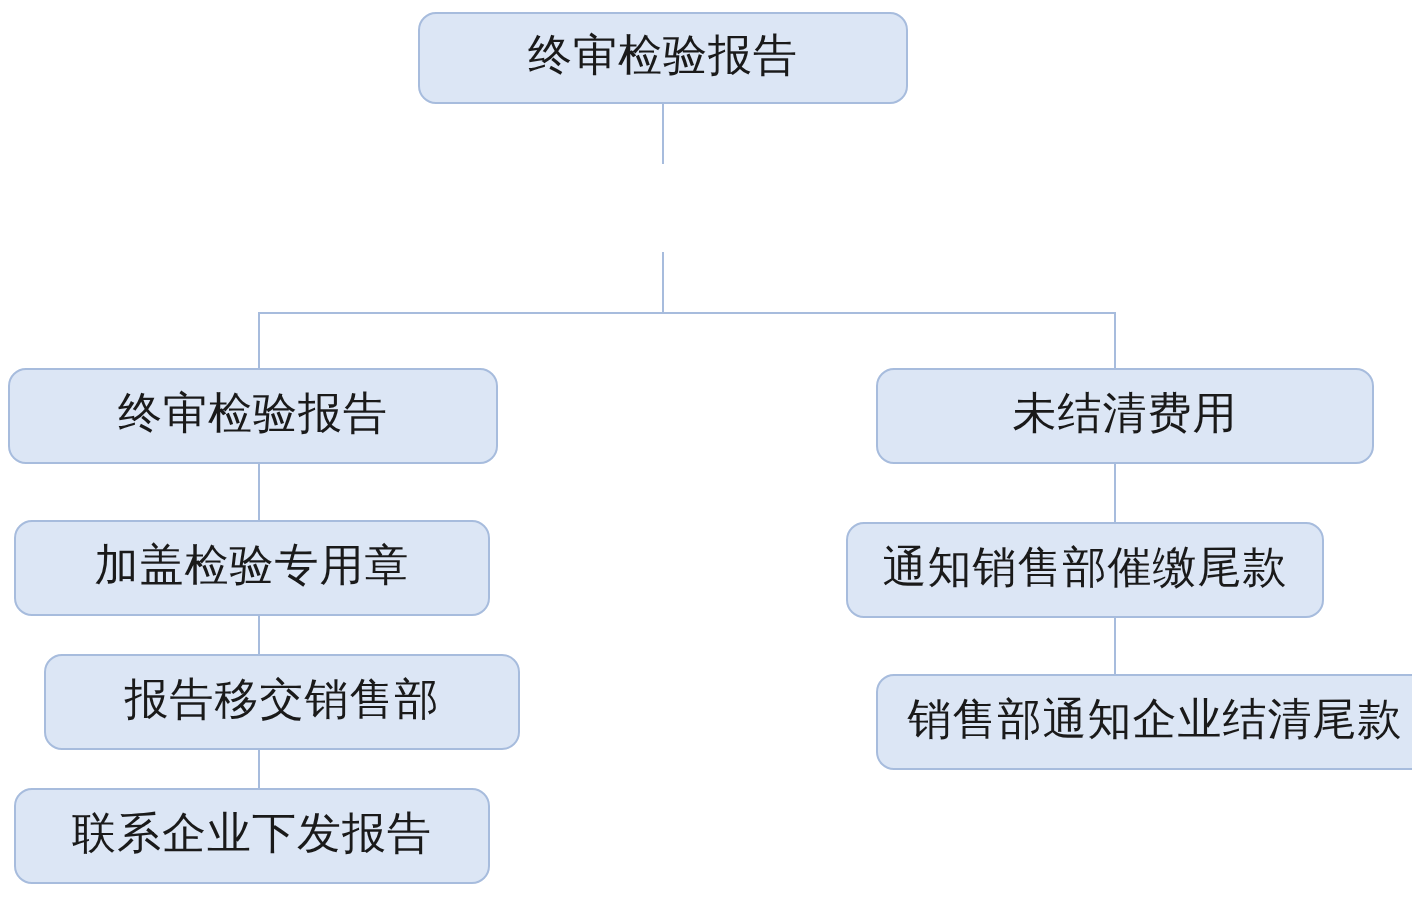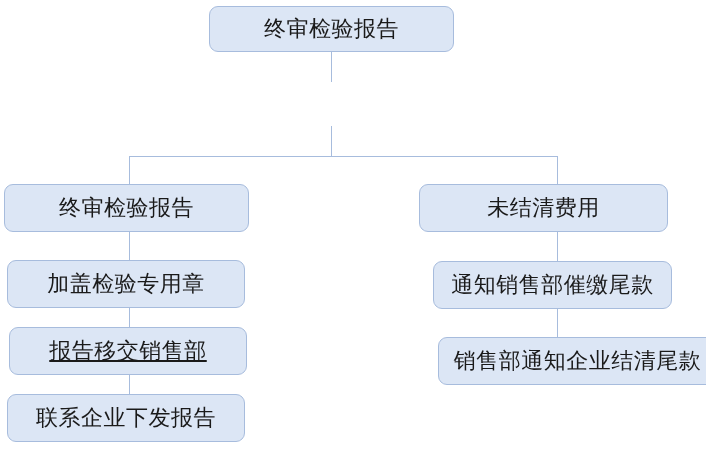--- a/index.html
+++ b/index.html
@@ -69,33 +69,33 @@
 
 
   <div class="node" style="left:4px; top:184px; width:245px; height:48px;">
     <span class="node-label">终审检验报告</span>
   </div>
 
   <div class="node" style="left:7px; top:260px; width:238px; height:48px;">
     <span class="node-label">加盖检验专用章</span>
   </div>
 
-  <div class="node" style="left:9px; top:327px; width:238px; height:48px;text-decoration:underline;">
+  <div class="node" style="left:22px; top:327px; width:238px; height:48px;">
     <span class="node-label">报告移交销售部</span>
   </div>
 
   <div class="node" style="left:7px; top:394px; width:238px; height:48px;">
     <span class="node-label">联系企业下发报告</span>
   </div>
 
-  <div class="node" style="left:419px; top:184px; width:249px; height:48px;">
+  <div class="node" style="left:438px; top:184px; width:249px; height:48px;">
     <span class="node-label">未结清费用</span>
   </div>
 
-  <div class="node" style="left:433px; top:261px; width:239px; height:48px;">
+  <div class="node" style="left:423px; top:261px; width:239px; height:48px;">
     <span class="node-label">通知销售部催缴尾款</span>
   </div>
 
   <div class="node" style="left:438px; top:337px; width:279px; height:48px;">
     <span class="node-label">销售部通知企业结清尾款</span>
   </div>
 
 </div>
 
 </body></html>

